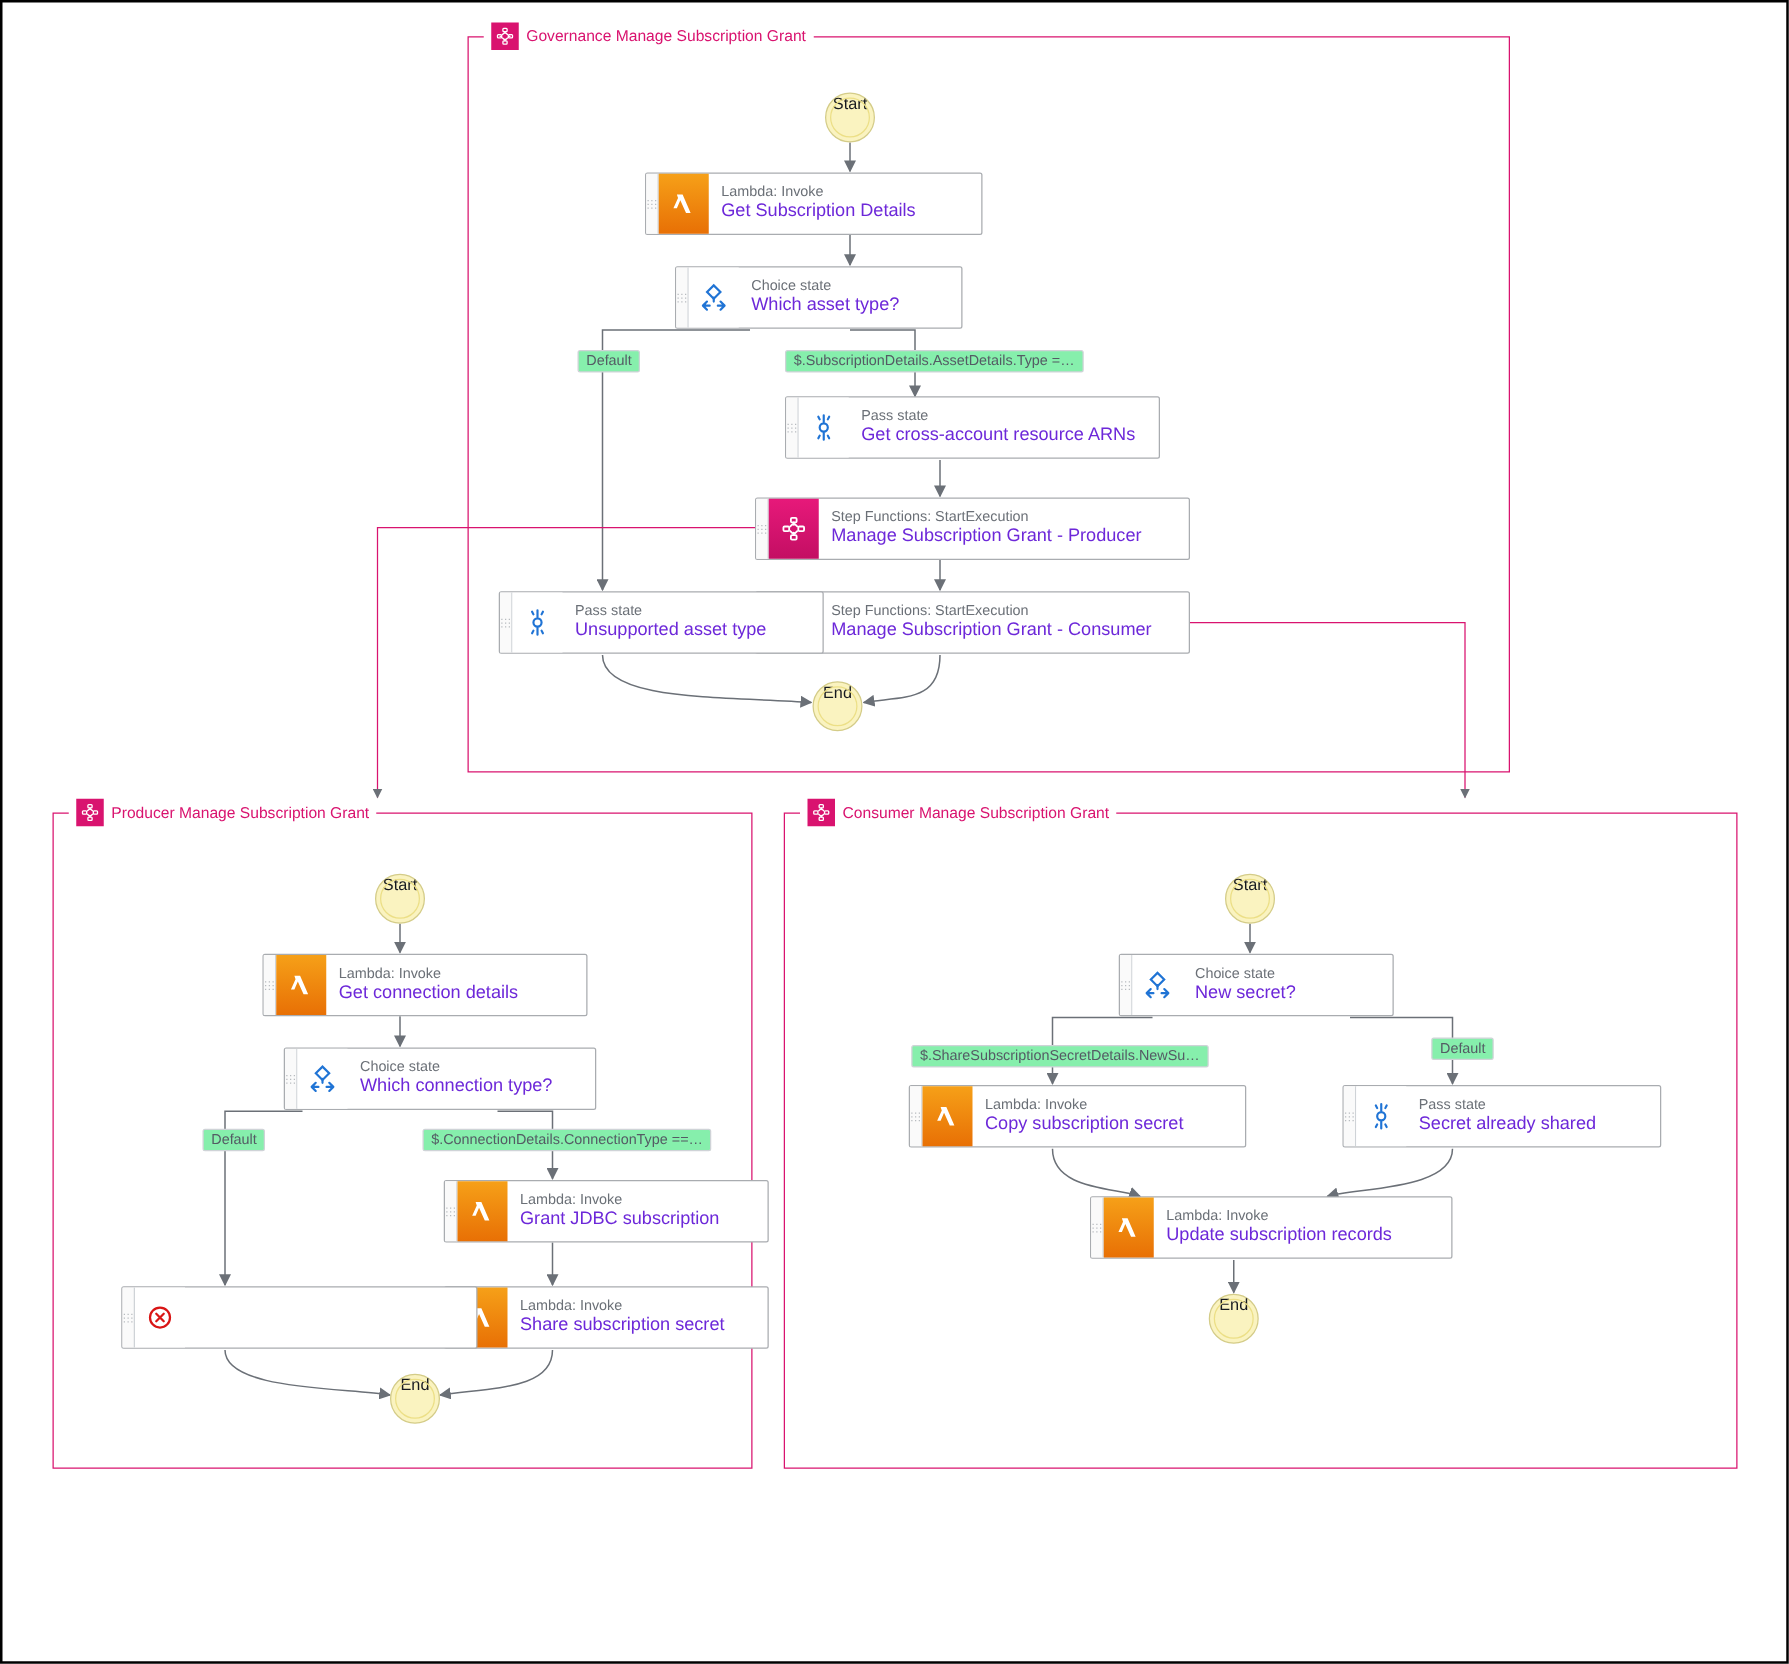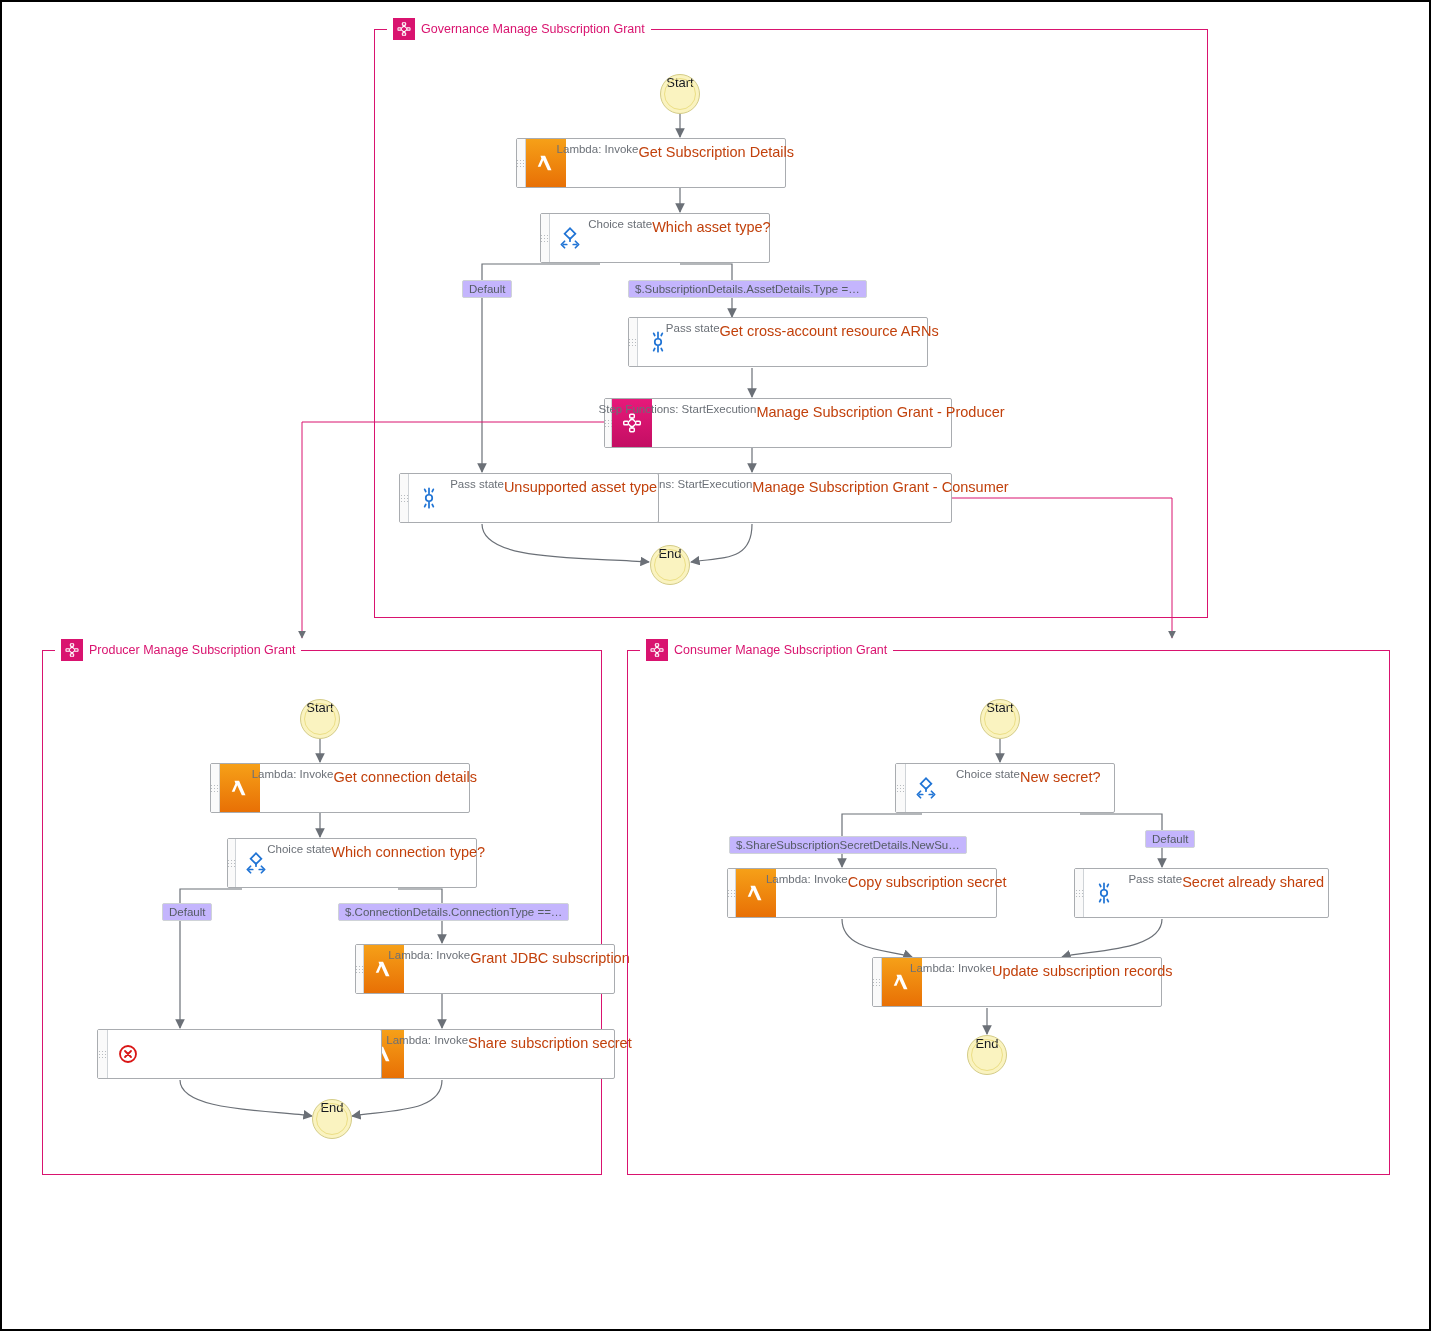--- a/index.html
+++ b/index.html
@@ -81,33 +81,33 @@
     align-items: center;
     justify-content: center;
     flex-shrink: 0;
   }
   .iconbox.orange { background: linear-gradient(180deg,#f6a018,#e87005); }
   .iconbox.magenta { background: linear-gradient(180deg,#e7197a,#c30e63); }
   .iconbox.white { background: #fff; border-right: 0; }
   .node .text {
     padding: 4px 10px;
     display: flex;
-    flex-direction: row;
+    flex-direction: column;
     justify-content: center;
     min-width: 0;
   }
   .node .sub {
     font-size: 11.5px;
     color: #6b7077;
     line-height: 1.1;
     white-space: nowrap;
   }
   .node .main {
     font-size: 14.5px;
-    color: #c2410c;
+    color: #6d28d9;
     line-height: 1.25;
     white-space: nowrap;
   }
 
   .terminal {
     position: absolute;
     width: 40px; height: 40px;
     border-radius: 999px;
     background: #faf3c0;
     border: 1px solid #d4cc88;
@@ -122,21 +122,21 @@
     position: absolute;
     inset: 3px;
     border-radius: 999px;
     border: 1px solid #ecdf86;
   }
 
   .edge-label {
     position: absolute;
     font-size: 11.5px;
     color: #545b64;
-    background: #c4b5fd;
+    background: #86efac;
     border: 1px solid #cfd3d7;
     padding: 2px 6px;
     border-radius: 2px;
     white-space: nowrap;
   }
 
   
   svg { display: block; }
 </style>
 </head>

